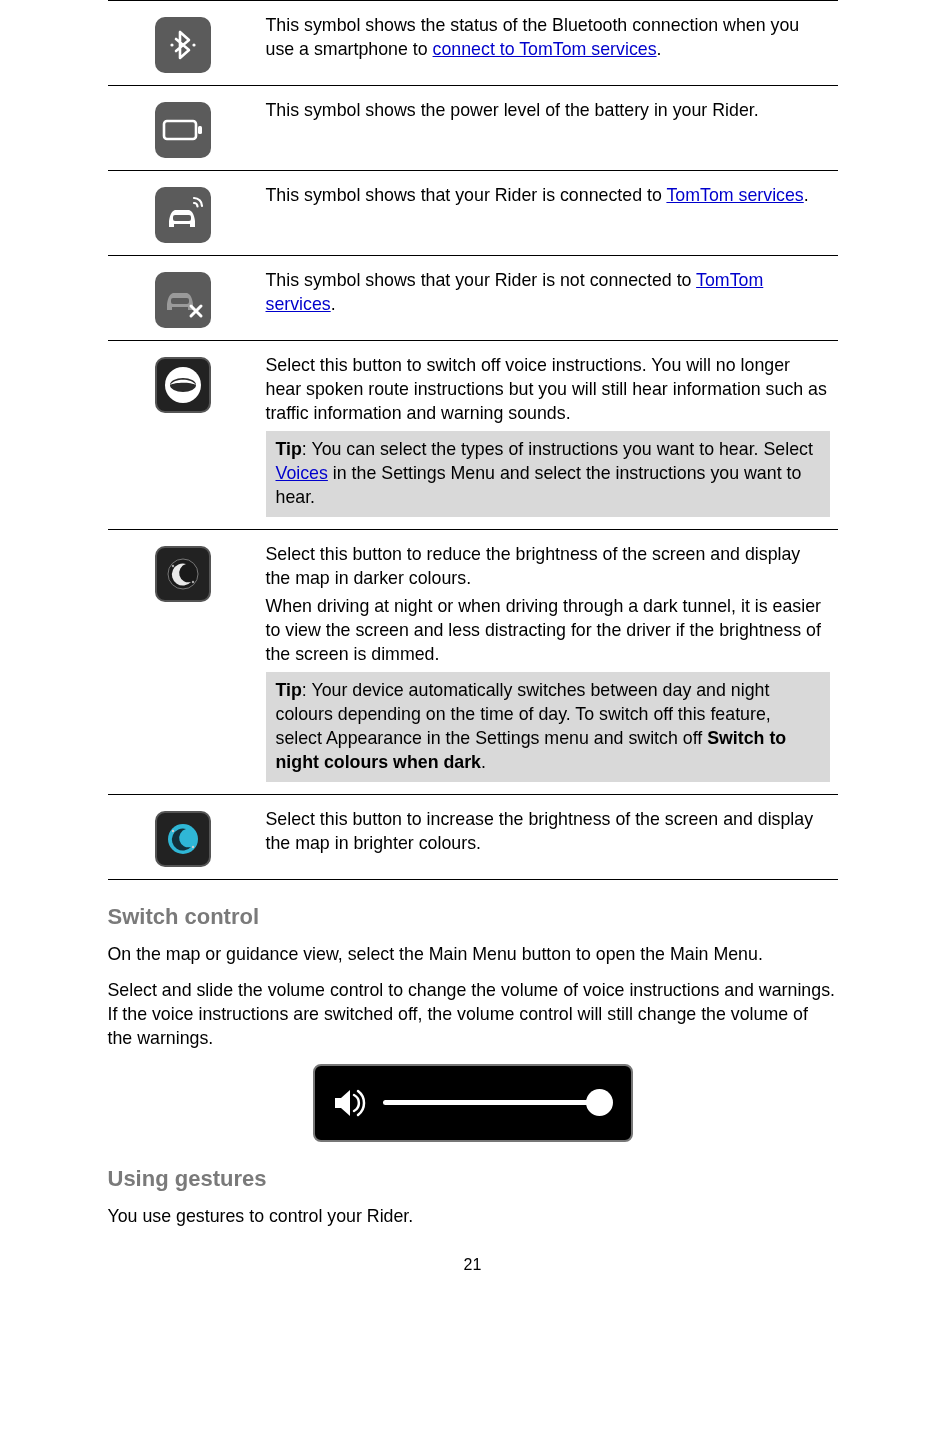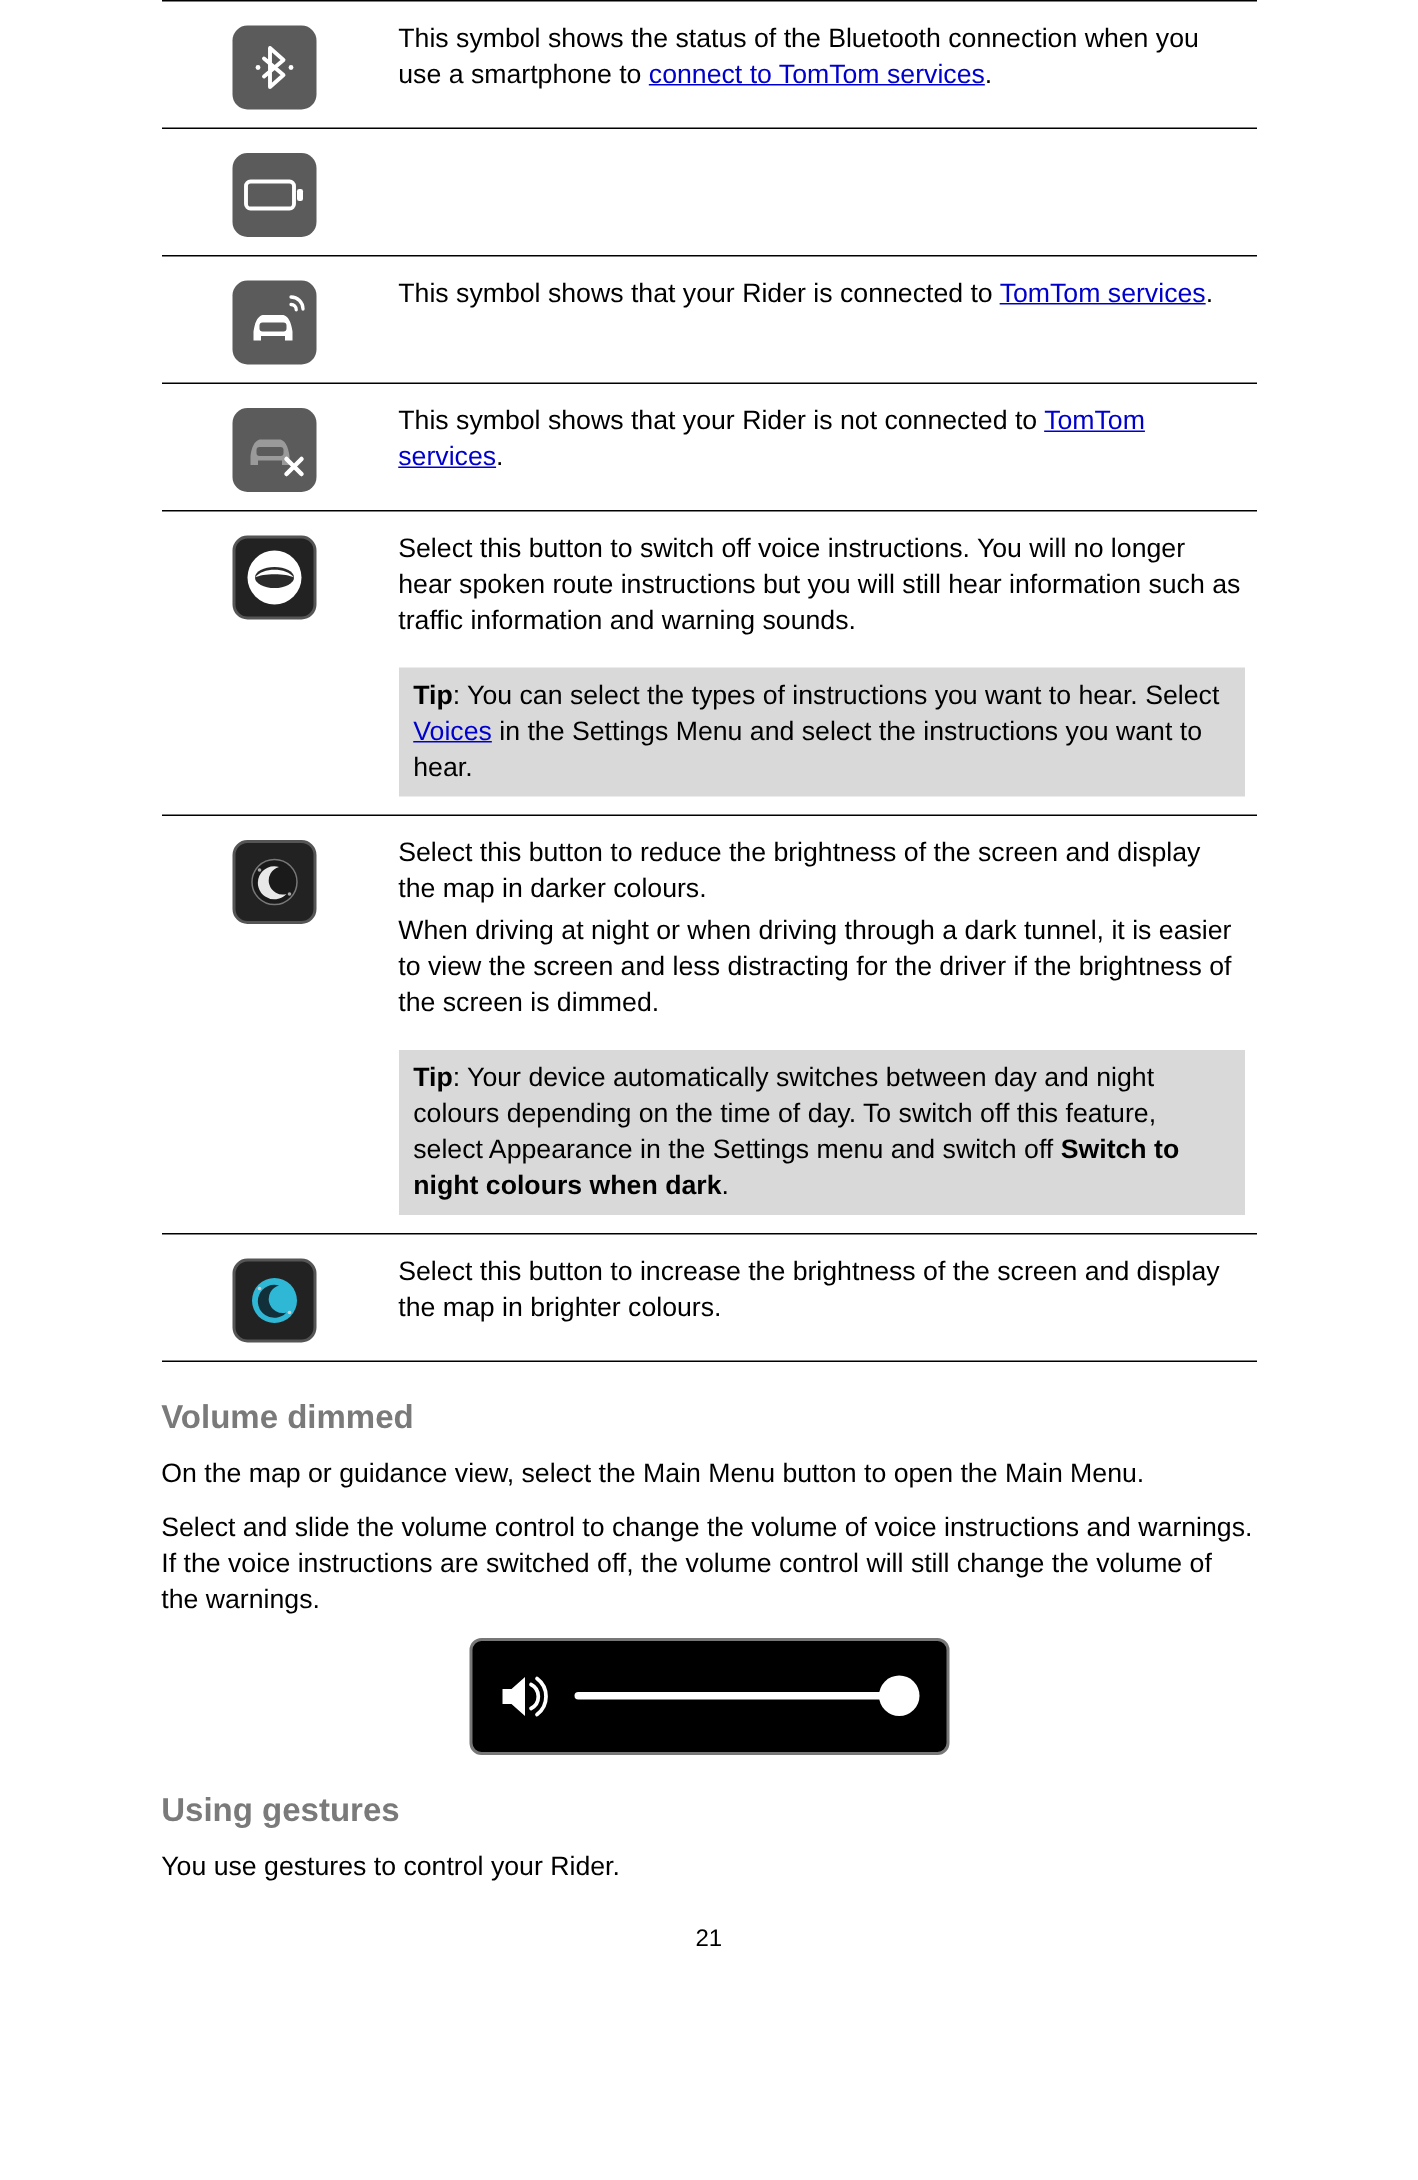--- a/index.html
+++ b/index.html
@@ -37,21 +37,21 @@
     padding-top: 2px;
   }
   .text-cell p { margin: 0 0 4px 0; }
   a.link {
     color: #0000cc;
     text-decoration: underline;
   }
   .tip-box {
     background: #d9d9d9;
     padding: 6px 10px 8px 10px;
-    margin-top: 20px;
+    margin-top: 6px;
   }
   .tip-box .tip-label { font-weight: bold; }
   .icon-box {
     width: 56px;
     height: 56px;
     border-radius: 10px;
     display: flex;
     align-items: center;
     justify-content: center;
     position: relative;
@@ -114,20 +114,23 @@
 
   <div class="row">
     <div class="icon-cell">
       <div class="icon-box icon-grey">
         <svg width="44" height="26" viewBox="0 0 44 26">
           <rect x="3" y="4" width="32" height="18" rx="3" stroke="#fff" stroke-width="2.6" fill="none"></rect>
           <rect x="37" y="9" width="4" height="8" rx="1.5" fill="#fff"></rect>
         </svg>
       </div>
     </div>
+    <div class="text-cell">
+      <p>This symbol shows the power level of the battery in your Rider.</p>
+    </div>
   </div>
 
   <div class="row">
     <div class="icon-cell">
       <div class="icon-box icon-grey">
         <svg width="44" height="40" viewBox="0 0 44 40">
           <path d="M33 3 a8 8 0 0 1 8 8" stroke="#fff" stroke-width="2.2" fill="none" stroke-linecap="round"></path>
           <path d="M33 8 a3.5 3.5 0 0 1 3.5 3.5" stroke="#fff" stroke-width="2.2" fill="none" stroke-linecap="round"></path>
           <path d="M8 26 c1-7 3-10 6-11 h14 c3 1 5 4 6 11 v6 h-5 v-3 h-16 v3 h-5 z" fill="#fff"></path>
           <rect x="12" y="20" width="18" height="6" rx="2" fill="#5b5b5b"></rect>
@@ -208,21 +211,21 @@
           <circle cx="10" cy="12" r="1.2" fill="#ccc"></circle>
           <circle cx="30" cy="28" r="1.2" fill="#ccc"></circle>
         </svg>
       </div>
     </div>
     <div class="text-cell">
       <p>Select this button to increase the brightness of the screen and display the map in brighter colours.</p>
     </div>
   </div>
 
-  <div class="section-title">Volume dimmed</div>
+  <div class="section-title">Switch control</div>
   <p class="body-p">On the map or guidance view, select the Main Menu button to open the Main Menu.</p>
   <p class="body-p">Select and slide the volume control to change the volume of voice instructions and warnings. If the voice instructions are switched off, the volume control will still change the volume of the warnings.</p>
 
   <div class="vol-wrap">
     <div class="vol-box">
       <svg width="40" height="40" viewBox="0 0 40 40">
         <path d="M4 15 h6 l9 -8 v26 l-9 -8 h-6 z" fill="#fff"></path>
         <path d="M23 12 a9 9 0 0 1 0 16" stroke="#fff" stroke-width="2.5" fill="none" stroke-linecap="round"></path>
         <path d="M27 8 a15 15 0 0 1 0 24" stroke="#fff" stroke-width="2.5" fill="none" stroke-linecap="round"></path>
       </svg>

